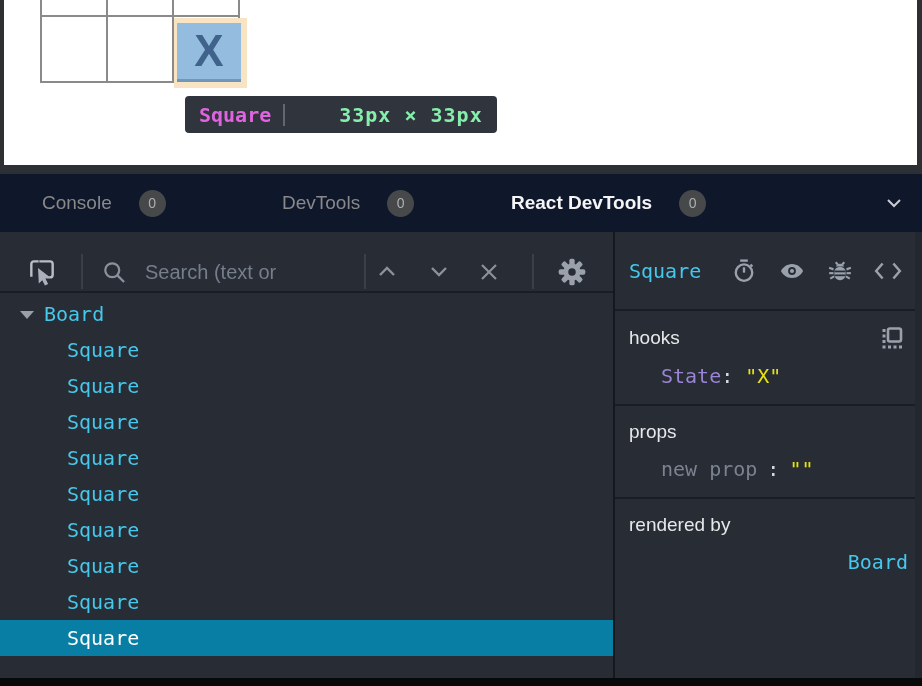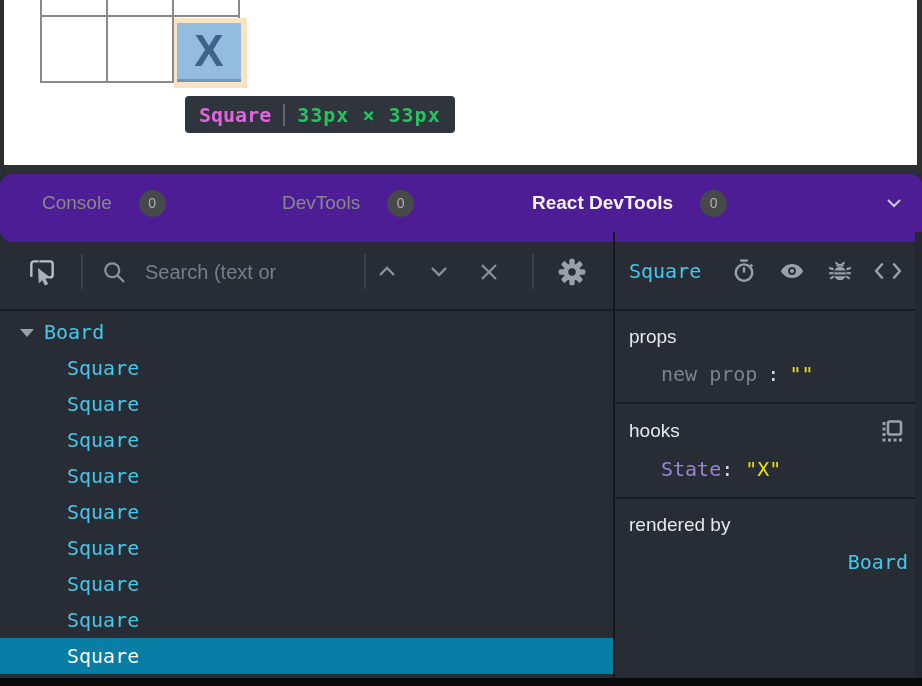--- a/index.html
+++ b/index.html
@@ -16,41 +16,41 @@
   .bcell { background:#ffffff; }
   .hl-pad { position:absolute; left:174px; top:18px; width:73px; height:70px; background:#f8e3c2; }
   .hl-cell { position:absolute; left:177px; top:23px; width:64px; height:59px; background:#94bcdf;
              border-bottom:3px solid #7096ba; display:flex; align-items:center; justify-content:center;
              font-weight:bold; font-size:44px; color:#3f638a; }
   .tooltip { position:absolute; left:185px; top:96px; height:37px; display:inline-flex; align-items:center;
              gap:12px; padding:0 14px; background:#2f343d; border-radius:4px;
              font-family:"DejaVu Sans Mono", monospace; font-weight:bold; font-size:20px; }
   .tt-name { color:#e064e0; }
   .tt-sep { width:2px; height:22px; background:#62676f; }
-  .tt-dims { color:#22c55e; letter-spacing:1px; }
+  .tt-dims { color:#86efac; letter-spacing:1px;margin-left:42px; }
 
   
   .tab-strip { position:absolute; left:0; top:165px; width:922px; height:9px; background:#2c2f34; }
-  .tabbar { position:absolute; left:0; top:174px; width:922px; height:68px; background:#4c1d95;border-radius:12px; }
+  .tabbar { position:absolute; left:0; top:174px; width:922px; height:58px; background:#0f172a; }
   .tab { position:absolute; top:0; height:58px; display:flex; align-items:center; gap:27px; cursor:default; }
   .tab-label { font-size:19px; color:#89898b; }
   .tab.active .tab-label { color:#f5f5f6; font-weight:bold; }
   .badge { width:27px; height:27px; border-radius:50%; background:#47484a; color:#aeb0b2;
            font-size:14px; display:flex; align-items:center; justify-content:center; }
   .tab-chevron { position:absolute; left:886px; top:22px; }
 
   
   .main { position:absolute; left:0; top:232px; width:922px; height:446px; display:flex; }
   .left-pane { width:613px; position:relative; }
   .vdiv { width:2px; background:#15181d; }
   .right-pane { flex:1; position:relative; }
   .right-pane .gutter { position:absolute; right:0; top:0; bottom:0; width:7px; background:#232730; }
 
   
-  .toolbar { position:relative; height:79px; border-bottom:2px solid #1a1d23; }
+  .toolbar { position:relative; height:61px; border-bottom:2px solid #1a1d23; }
   .tsep { position:absolute; top:22px; width:2px; height:35px; background:#3b4048; }
   .tbtn { position:absolute; background:none; border:none; padding:0; cursor:pointer; line-height:0; }
   .search-input { position:absolute; left:145px; top:20px; width:212px; height:40px; background:transparent;
                   border:none; outline:none; color:#cfd3da; font-size:20px; font-family:"Liberation Sans",sans-serif; }
   .search-input::placeholder { color:#767e8c; }
 
   
   .tree { padding-top:3px; }
   .trow { height:36px; display:flex; align-items:center; position:relative; cursor:default;
           font-family:"DejaVu Sans Mono", monospace; font-size:20px; color:#45c8ec; }
@@ -106,21 +106,21 @@
   <div class="tab-strip"></div>
   <div class="tabbar">
     <div class="tab" style="left:42px">
       <span class="tab-label">Console</span>
       <span class="badge">0</span>
     </div>
     <div class="tab" style="left:282px">
       <span class="tab-label">DevTools</span>
       <span class="badge">0</span>
     </div>
-    <div class="tab active" style="left:532px">
+    <div class="tab active" style="left:511px">
       <span class="tab-label">React DevTools</span>
       <span class="badge">0</span>
     </div>
     <div class="tab-chevron">
       <svg width="16" height="14" viewBox="0 0 16 14">
           <polyline points="2,4 8,10 14,4" fill="none" stroke="#c9ccd1" stroke-width="2"></polyline>
         </svg>
     </div>
   </div>
 
@@ -253,29 +253,20 @@
             <svg width="28" height="24" viewBox="0 0 26 22">
               <polyline points="8,4 2,11 8,18" fill="none" stroke="#9aa1ab" stroke-width="2.3"></polyline>
               <polyline points="18,4 24,11 18,18" fill="none" stroke="#9aa1ab" stroke-width="2.3"></polyline>
             </svg>
           </button>
         </span>
       </div>
 
       <div class="sec">
         <div class="sec-title-row">
-          <span class="sec-title">props</span>
-        </div>
-        <div class="sec-row">
-          <span class="k-gray">new prop</span><span class="colon sp-wide">:</span><span class="v-yellow">""</span>
-        </div>
-      </div>
-
-      <div class="sec">
-        <div class="sec-title-row">
           <span class="sec-title">hooks</span>
           <button class="hook-icon-btn">
             <svg width="24" height="24" viewBox="0 0 24 24">
               <rect x="8" y="2.5" width="13" height="13" rx="2" fill="none" stroke="#9aa1ab" stroke-width="2.6"></rect>
               <g fill="#9aa1ab">
                 <rect x="2.5" y="3" width="3" height="3"></rect>
                   <rect x="2.5" y="8.5" width="3" height="3"></rect>
                   <rect x="2.5" y="14" width="3" height="3"></rect>
                 <rect x="2.5" y="19.5" width="3" height="3"></rect>
                   <rect x="8" y="19.5" width="3" height="3"></rect>
@@ -283,20 +274,29 @@
                   <rect x="19" y="19.5" width="3" height="3"></rect>
               </g>
             </svg>
           </button>
         </div>
         <div class="sec-row">
           <span class="k-purple">State</span><span class="colon sp-tight">:</span><span class="v-yellow">"X"</span>
         </div>
       </div>
 
+      <div class="sec">
+        <div class="sec-title-row">
+          <span class="sec-title">props</span>
+        </div>
+        <div class="sec-row">
+          <span class="k-gray">new prop</span><span class="colon sp-wide">:</span><span class="v-yellow">""</span>
+        </div>
+      </div>
+
       <div class="sec last">
         <div class="sec-title-row">
           <span class="sec-title">rendered by</span>
         </div>
         <div class="sec-row">
           <span class="link-cyan">Board</span>
         </div>
       </div>
     </div>
   </div>

